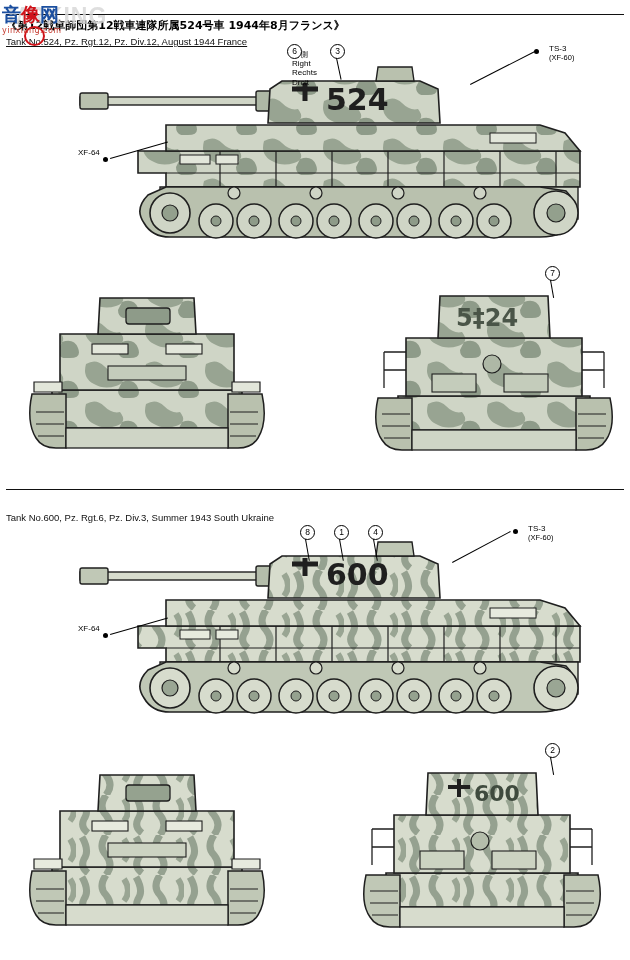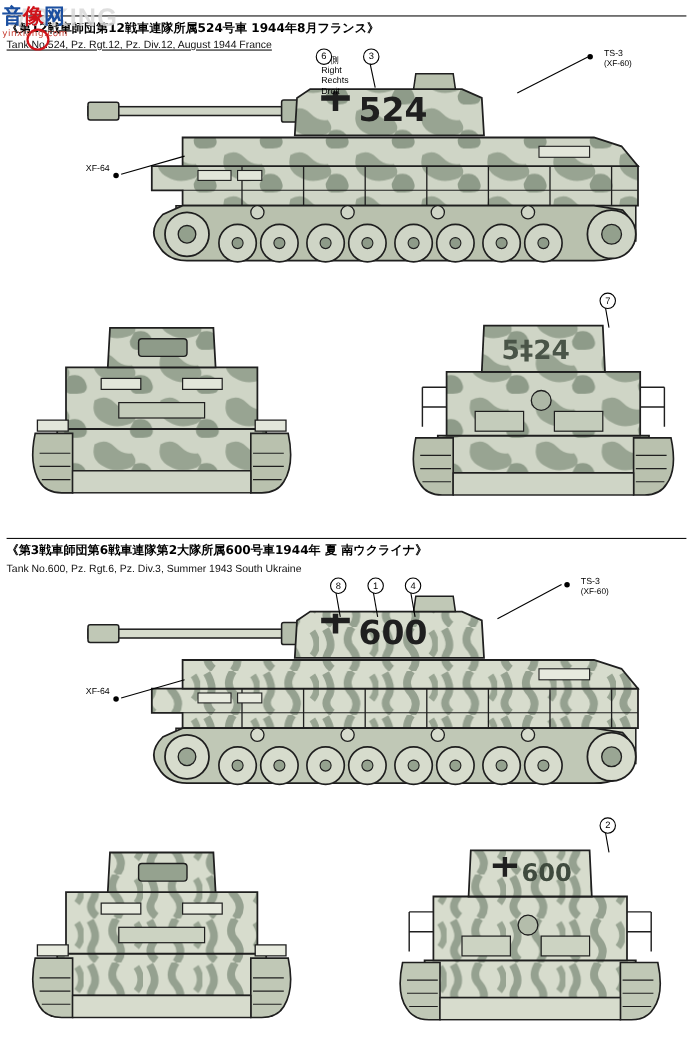--- a/index.html
+++ b/index.html
@@ -247,21 +247,20 @@
         <line x1="214" y1="160" x2="240" y2="160"></line>
       </g>
       <rect x="48" y="152" width="164" height="20" fill="#cfd5c6" stroke="#1f1f1f" stroke-width="1.3"></rect>
     </svg>
   </div>
 
   <div class="circ" style="left:545px; top:266px;">7</div>
   <div class="leader" style="left:551px; top:280px; width:18px; transform:rotate(80deg);"></div>
 
   <div class="rule" style="top:489px;"></div>
-  <div class="sec-title" style="top:493px;">《第3戦車師団第6戦車連隊第2大隊所属600号車1944年 夏 南ウクライナ》</div>
   <div class="sec-sub" style="top:512px;">Tank No.600, Pz. Rgt.6, Pz. Div.3, Summer 1943 South Ukraine</div>
 
   <div class="tank" style="left:20px; top:530px;">
     <svg width="590" height="200" viewBox="0 0 590 200">
       <defs>
         <pattern id="camo2" patternUnits="userSpaceOnUse" width="54" height="40">
           <rect width="54" height="40" fill="#d7dccd"></rect>
           <path d="M6 2 q8 14 2 22 q-4 8 4 14" stroke="#8a9785" stroke-width="7" fill="none" opacity=".85"></path>
           <path d="M30 0 q-8 12 0 20 q8 10 0 20" stroke="#8a9785" stroke-width="7" fill="none" opacity=".85"></path>
           <path d="M48 4 q8 12 0 22" stroke="#8a9785" stroke-width="6" fill="none" opacity=".8"></path>

